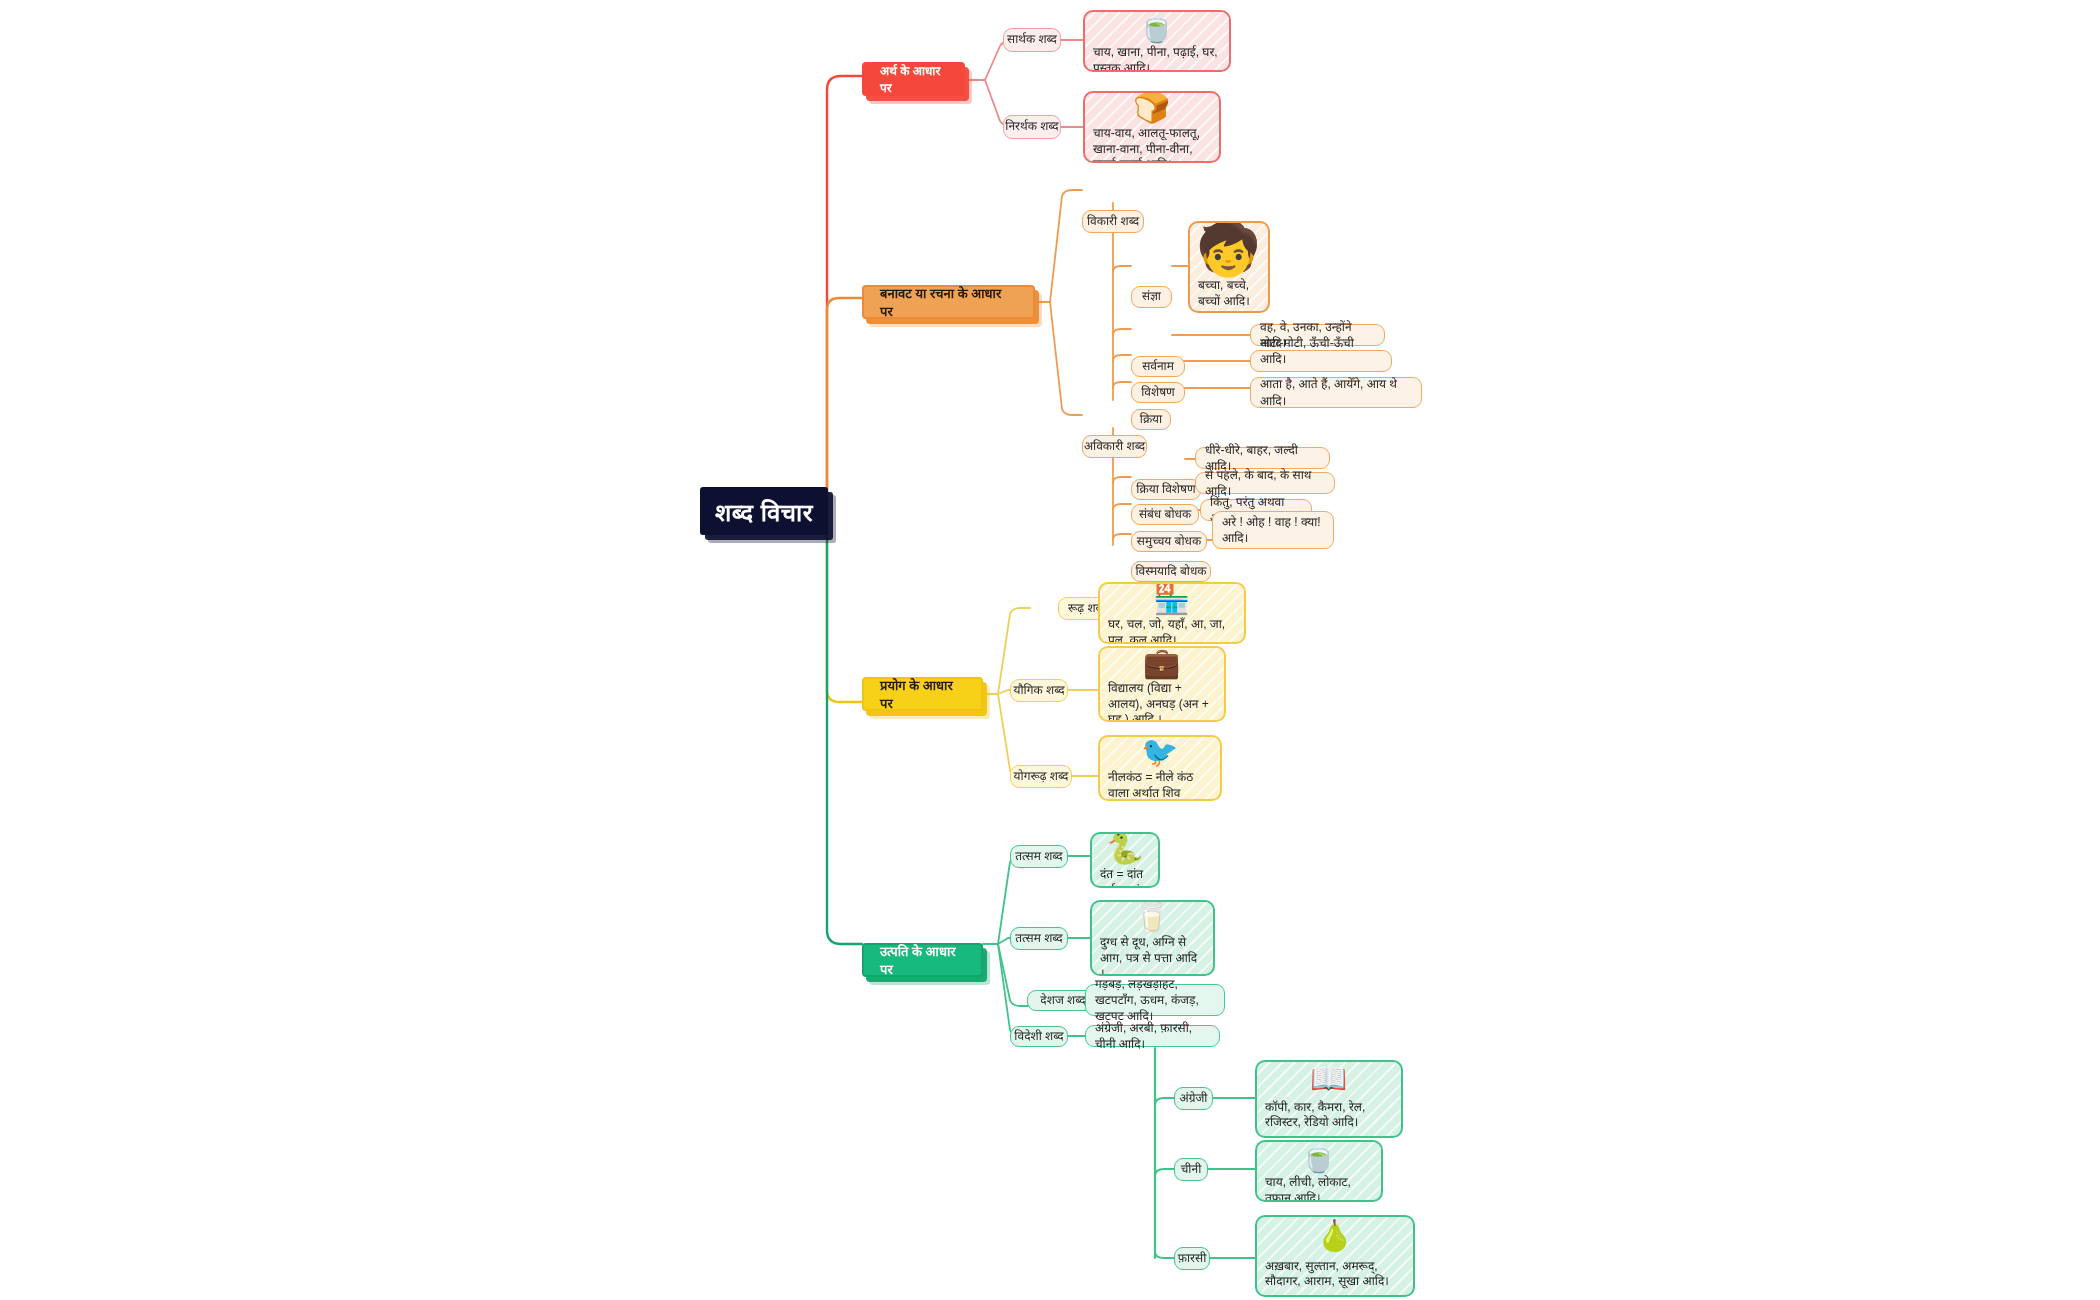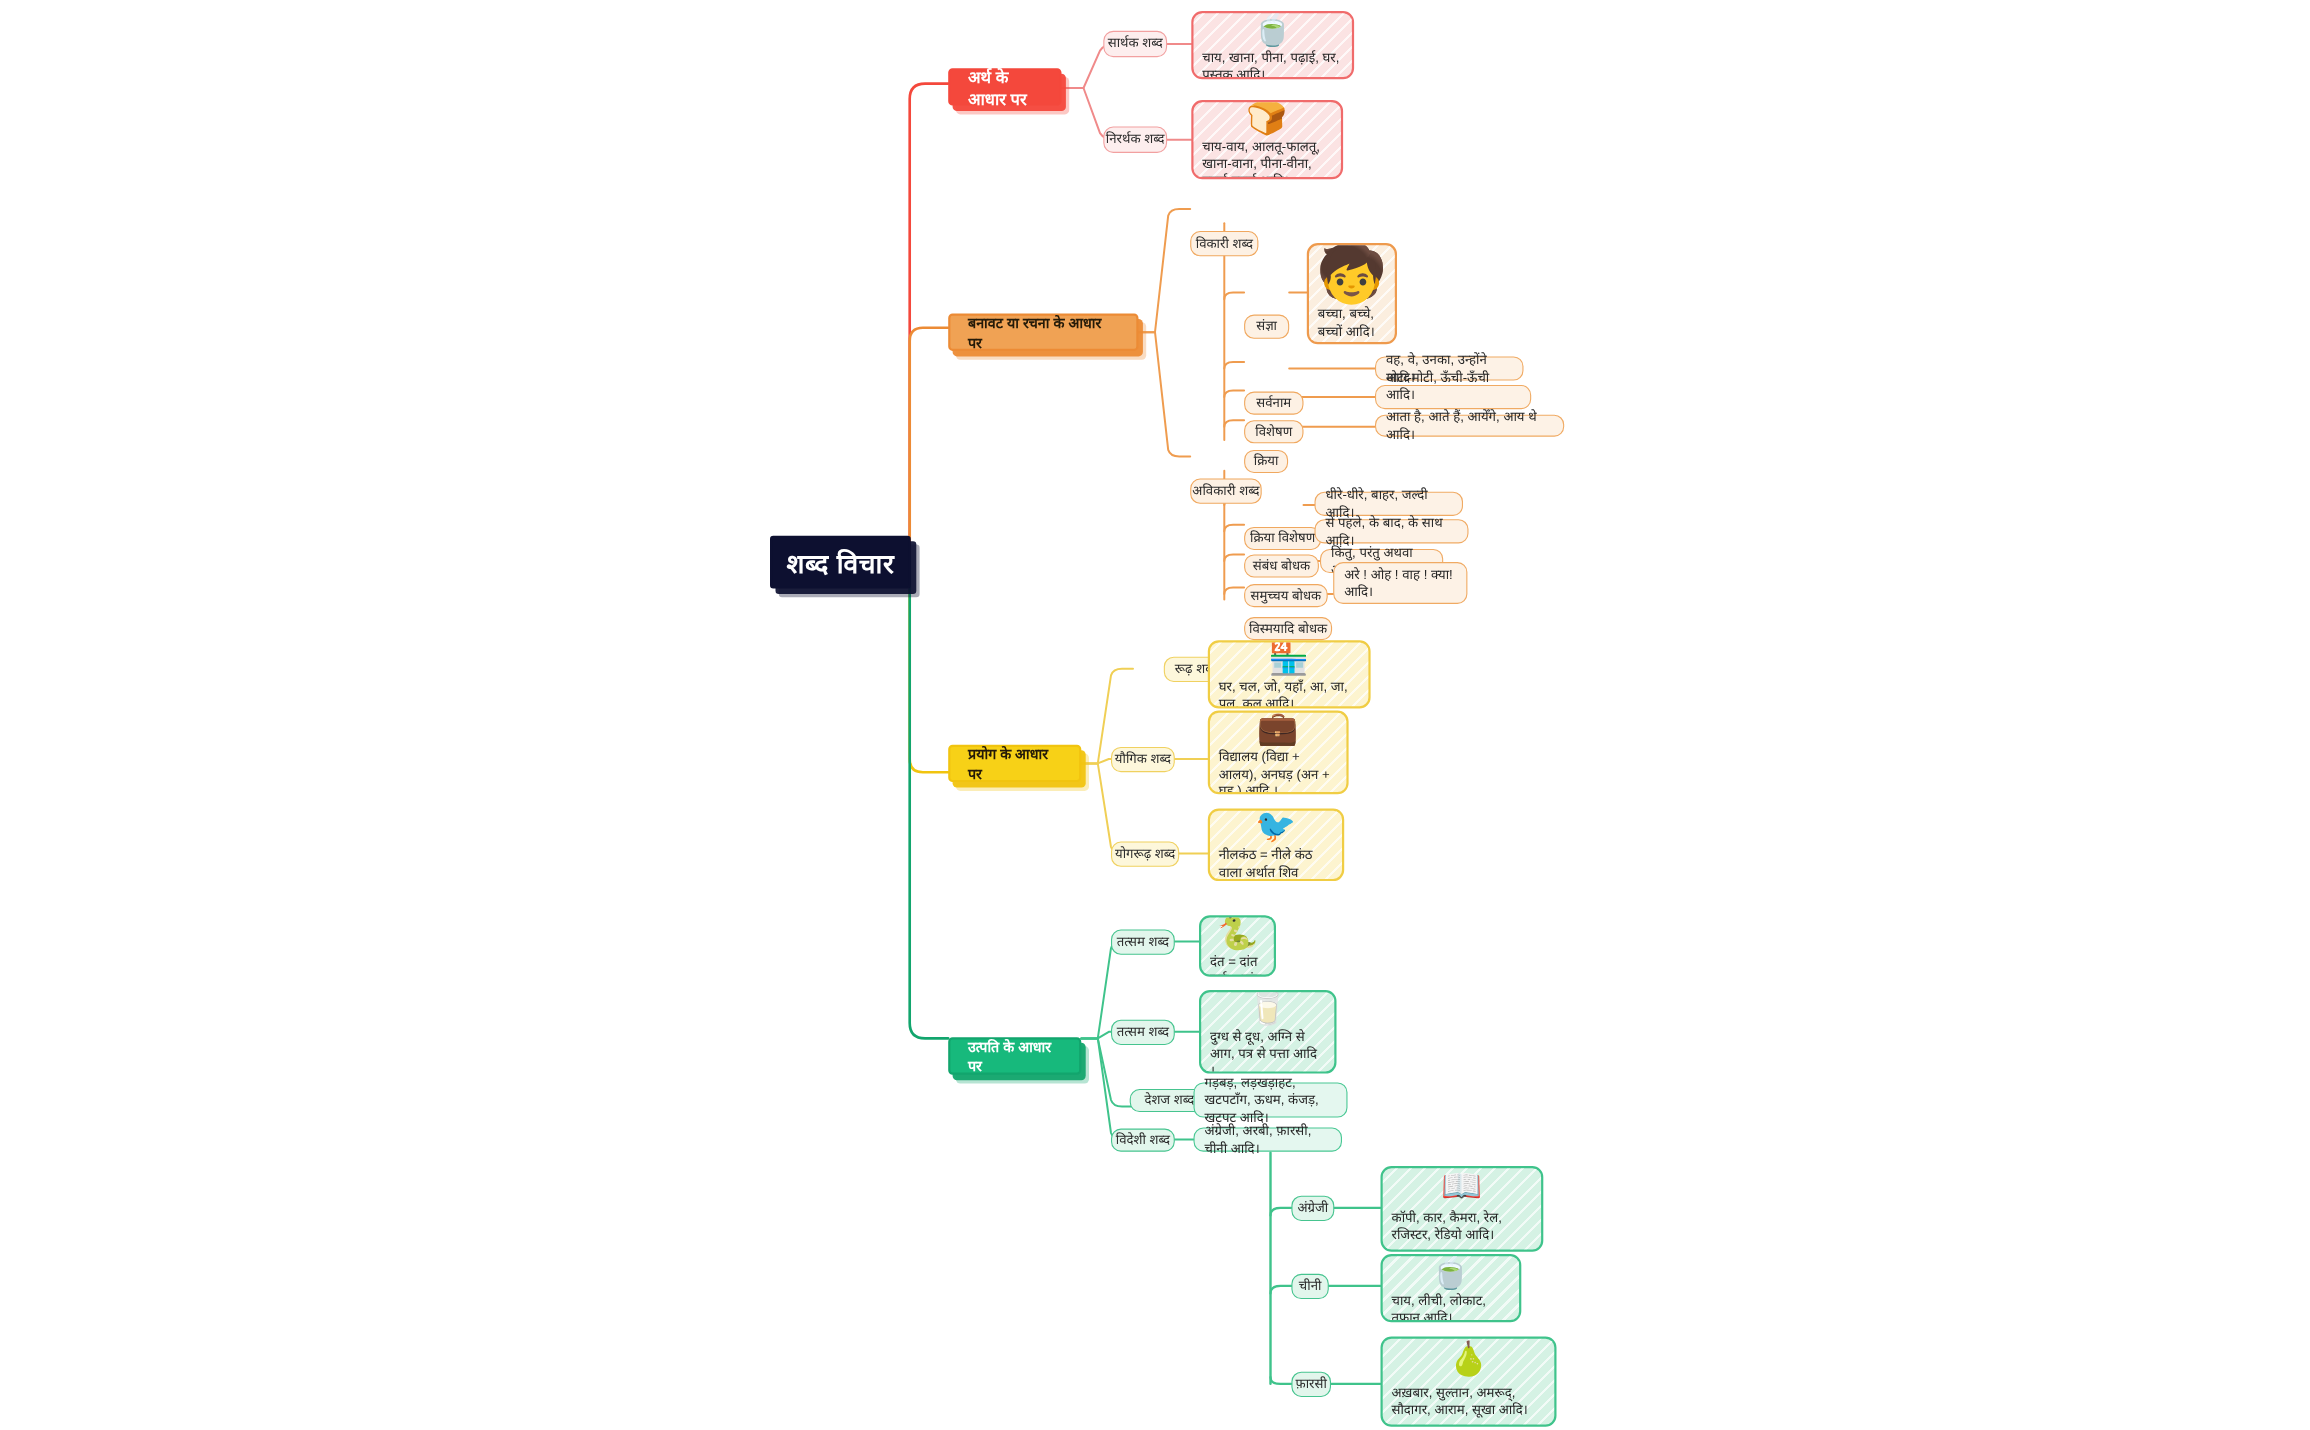--- a/index.html
+++ b/index.html
@@ -148,21 +148,21 @@
       <path d="M1213 1098 L1255 1098" stroke="#3fc38b" stroke-width="2"></path>
       <path d="M1208 1169 L1255 1169" stroke="#3fc38b" stroke-width="2"></path>
       <path d="M1210 1258 L1255 1258" stroke="#3fc38b" stroke-width="2"></path>
     </g>
   </svg>
 
   <div class="node root" style="left:700px;top:487px;width:128px;height:48px;">
     <span>शब्द विचार</span>
   </div>
 
-  <div class="node branch red" style="left:862px;top:62px;width:103px;height:34px;font-size:15px;justify-content:center;">
+  <div class="node branch red" style="left:862px;top:62px;width:103px;height:34px;font-size:12px;justify-content:center;">
     <span>अर्थ के आधार पर</span>
   </div>
 
   <div class="node pill red" style="left:1003px;top:28px;width:58px;height:24px;">
     <span>सार्थक शब्द</span>
   </div>
   <div class="card red" style="left:1083px;top:10px;width:148px;height:62px;">
     <div class="hatch"></div>
     <div class="inner">
       <div class="pic">
@@ -219,21 +219,21 @@
   <div class="node pill orange" style="left:1131px;top:351px;width:54px;height:21px;">
     <span>विशेषण</span>
   </div>
   <div class="leaf orange" style="left:1250px;top:350px;width:142px;height:22px;align-items:flex-end;">
     <span>मोटा-मोटी, ऊँची-ऊँची आदि।</span>
   </div>
 
   <div class="node pill orange" style="left:1131px;top:378px;width:40px;height:21px;">
     <span>क्रिया</span>
   </div>
-  <div class="leaf orange" style="left:1250px;top:377px;width:172px;height:20px;">
+  <div class="leaf orange" style="left:1250px;top:377px;width:172px;height:31px;">
     <span>आता है, आते हैं, आयेँगे, आय थे आदि।</span>
   </div>
 
   <div class="node pill orange" style="left:1131px;top:448px;width:70px;height:21px;">
     <span>क्रिया विशेषण</span>
   </div>
   <div class="leaf orange" style="left:1195px;top:447px;width:135px;height:22px;">
     <span>धीरे-धीरे, बाहर, जल्दी आदि।</span>
   </div>
 

